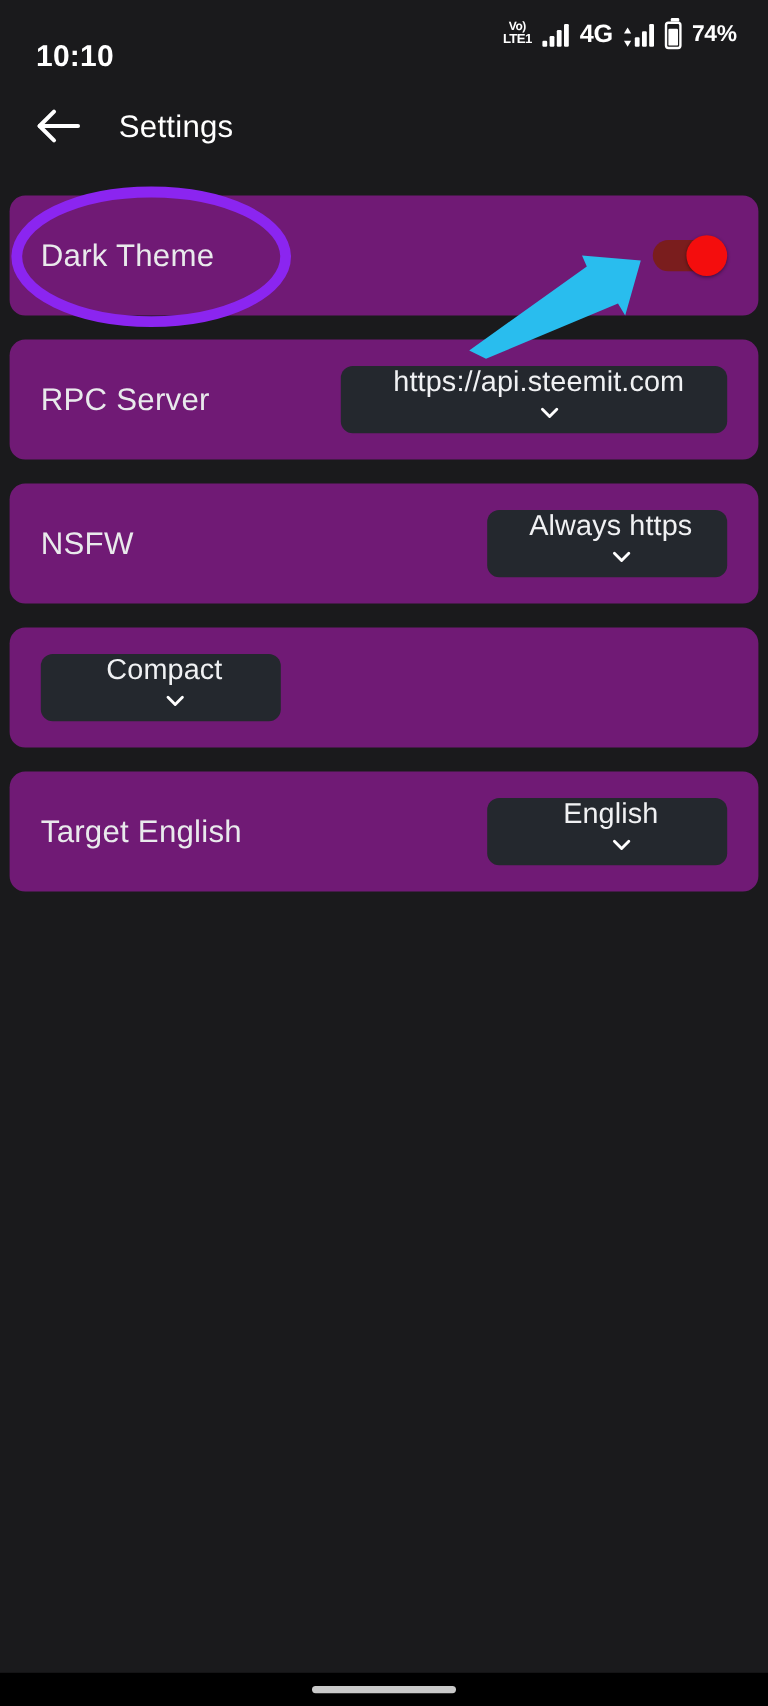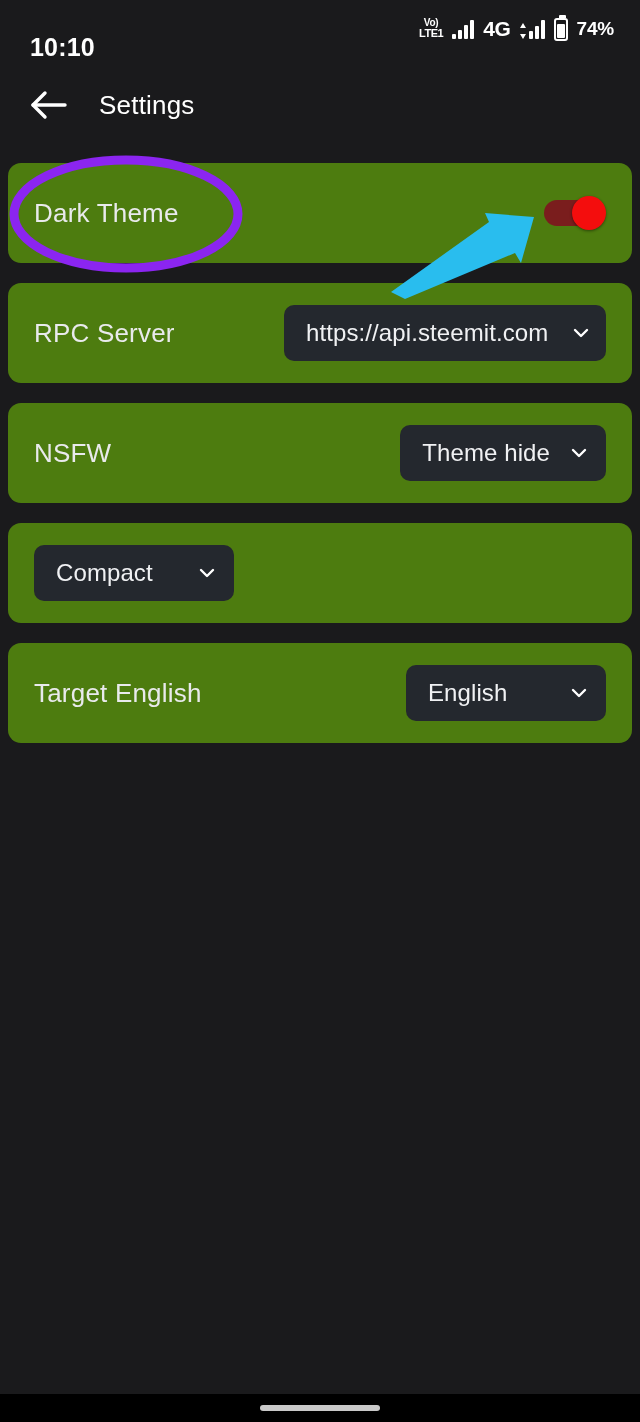--- a/index.html
+++ b/index.html
@@ -89,36 +89,37 @@
 
   
   #settings-list {
     position:absolute; left:0; top:163px; width:640px;
     display:flex; flex-direction:column; gap:20px;
   }
   .row {
     position:relative;
     margin:0 8px;
     height:100px;
-    background:#4d7c0f;
+    background:#701a75;
     border-radius:13px;
     display:flex; align-items:center; justify-content:space-between;
     padding:0 26px 0 26px;
   }
   .row-label {
     color:#e9eaec; font-size:26px; font-weight:400; letter-spacing:.2px;
   }
   .dropdown {
     background:#24282e;
     border-radius:10px;
     height:56px;
-    display:flex; align-items:center; justify-content:space-between;
+    display:flex; align-items:center; 
     padding:0 16px 0 22px;
     cursor:pointer;
     min-width:200px;
+    flex-direction:column;
   }
   .dropdown-value {
     color:#f0f1f3; font-size:24px; font-weight:400; letter-spacing:.1px;
     white-space:nowrap;
   }
   .chev {
     margin-left:18px; display:flex; align-items:center; justify-content:center;
     width:22px; height:22px;
   }
   .row[data-row="rpc"] .dropdown { min-width:322px; padding-right:14px; }
@@ -227,21 +228,21 @@
           <svg width="22" height="22" viewBox="0 0 22 22">
             <path d="M5 8 L11 14 L17 8" stroke="#ffffff" stroke-width="2.4" stroke-linecap="round" stroke-linejoin="round" fill="none"></path>
           </svg>
         </span>
       </div>
     </div>
 
     <div class="row" data-row="nsfw">
       <div class="row-label">NSFW</div>
       <div class="dropdown">
-        <span class="dropdown-value">Theme hide</span>
+        <span class="dropdown-value">Always https</span>
         <span class="chev">
           <svg width="22" height="22" viewBox="0 0 22 22">
             <path d="M5 8 L11 14 L17 8" stroke="#ffffff" stroke-width="2.4" stroke-linecap="round" stroke-linejoin="round" fill="none"></path>
           </svg>
         </span>
       </div>
     </div>
 
     <div class="row" data-row="feed-style">
       <div class="dropdown">

